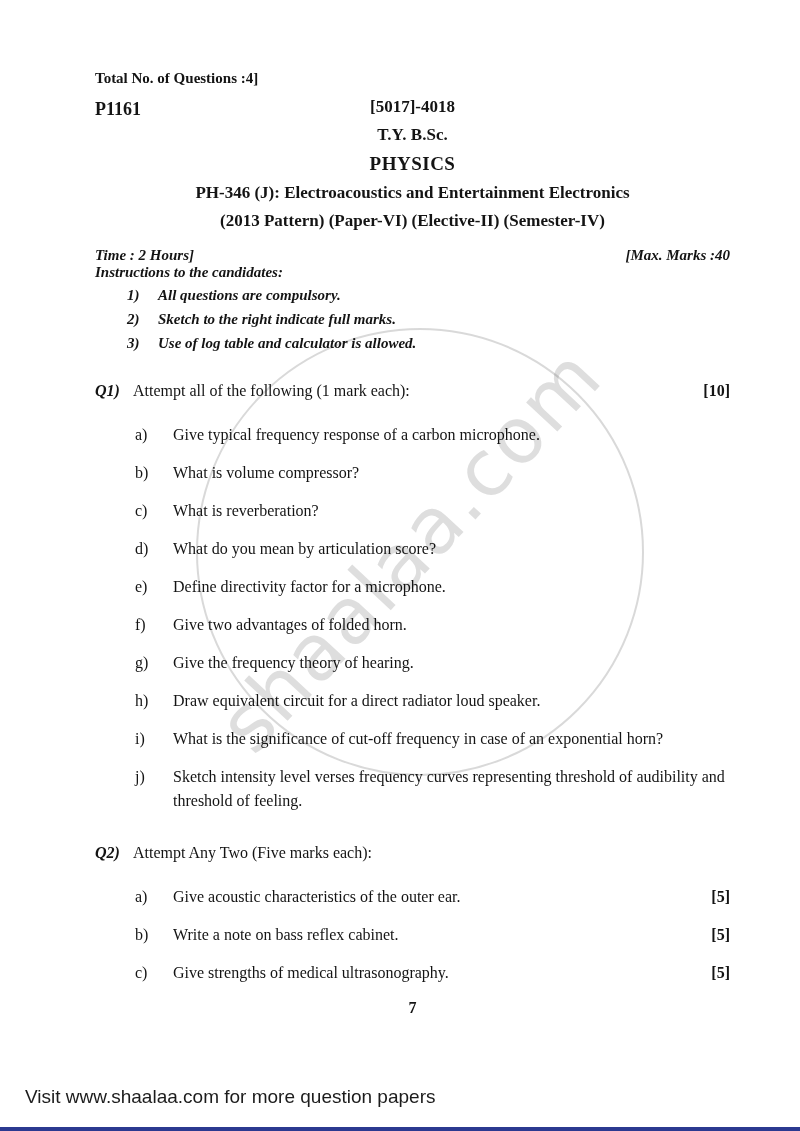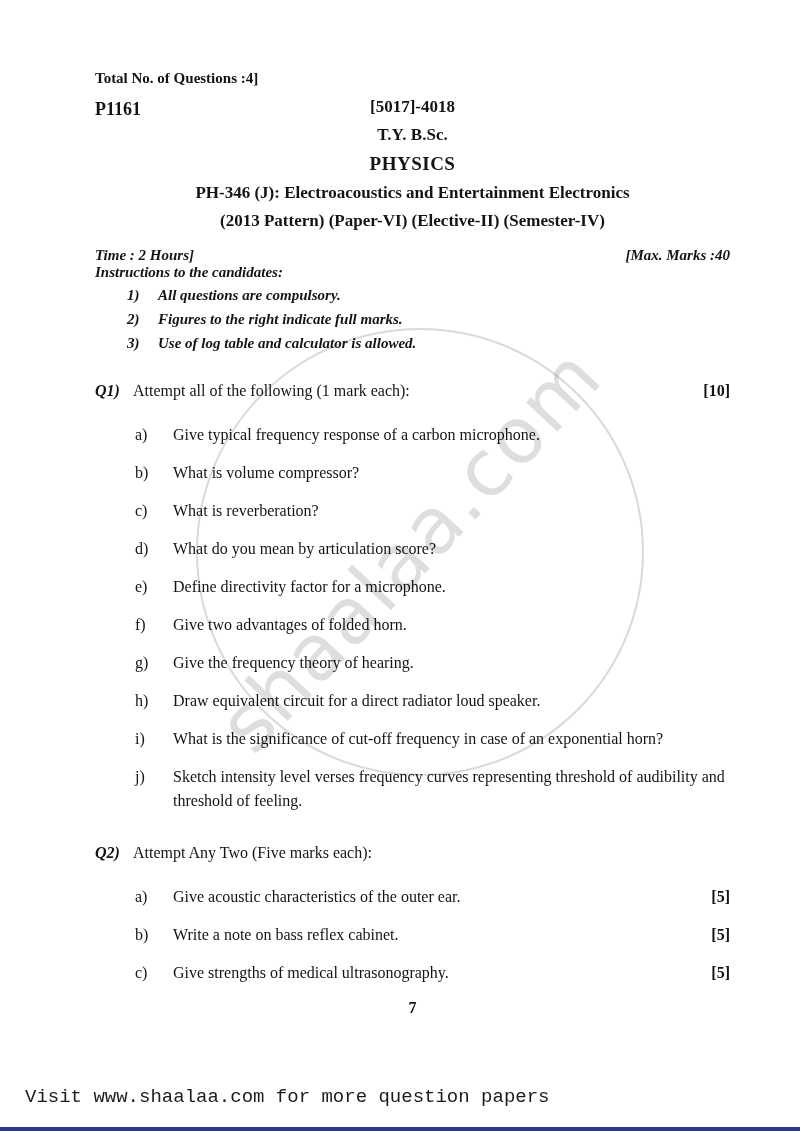--- a/index.html
+++ b/index.html
@@ -82,21 +82,21 @@
   .sub-marks{ flex:none; text-align:right; font-weight:bold; }
 
   .q2-gap{ margin-top:28px;justify-content:center; }
 
   .page-num{
     text-align:center; font-size:16px; margin-top:12px;
   }
   
   .footer{
     position:absolute; left:25px; top:1086px; z-index:2;
-    font-family:Liberation Mono, monospace;
+    font-family:Liberation Sans, sans-serif;
     font-size:19px; color:#1c1c1c;
   }
   .bottom-bar{
     position:absolute; left:0; bottom:0;
     width:100%; height:4px;
     background:#2b3990;
   }
 </style>
 </head>
 <body>
@@ -128,21 +128,21 @@
 
     <p class="instr-head bi">Instructions to the candidates:</p>
 
     <div class="instr-list">
       <div class="instr-item">
         <span class="instr-num bi">1)</span>
         <span class="instr-text bi">All questions are compulsory.</span>
       </div>
       <div class="instr-item">
         <span class="instr-num bi">2)</span>
-        <span class="instr-text bi">Figures to the right indicate full marks.</span>
+        <span class="instr-text bi">Sketch to the right indicate full marks.</span>
       </div>
       <div class="instr-item">
         <span class="instr-num bi">3)</span>
         <span class="instr-text bi">Use of log table and calculator is allowed.</span>
       </div>
     </div>
 
     <div class="q-head">
       <span class="q-label bi">Q1)</span>
       <span class="q-text">Attempt all of the following (1 mark each):</span>

